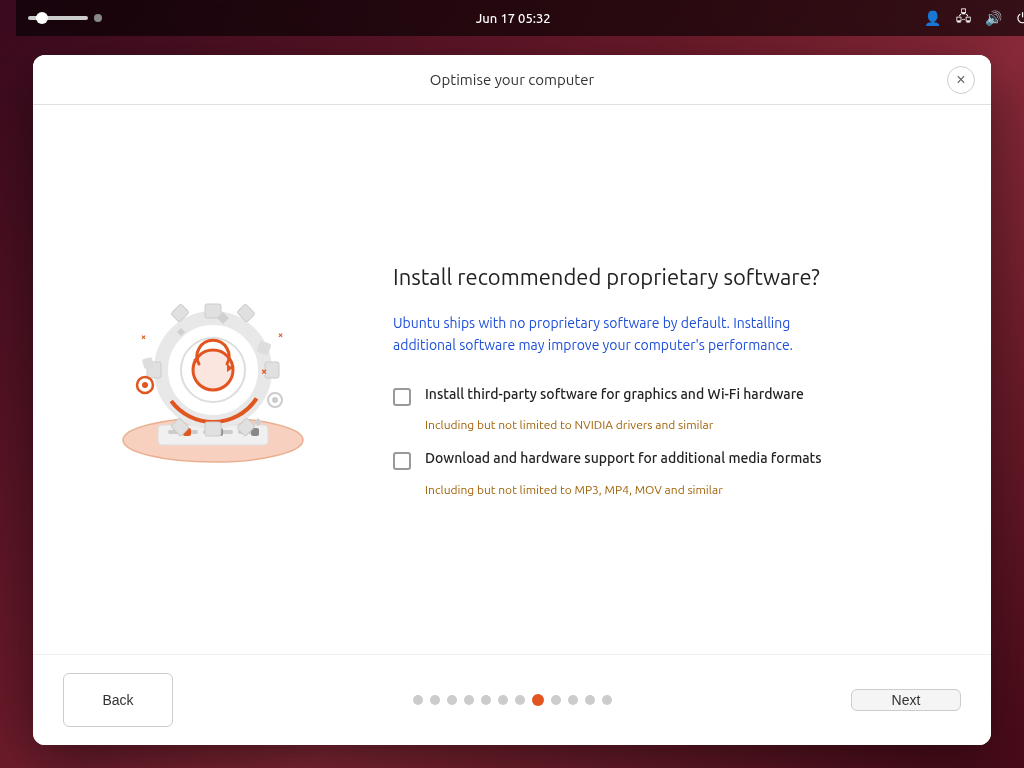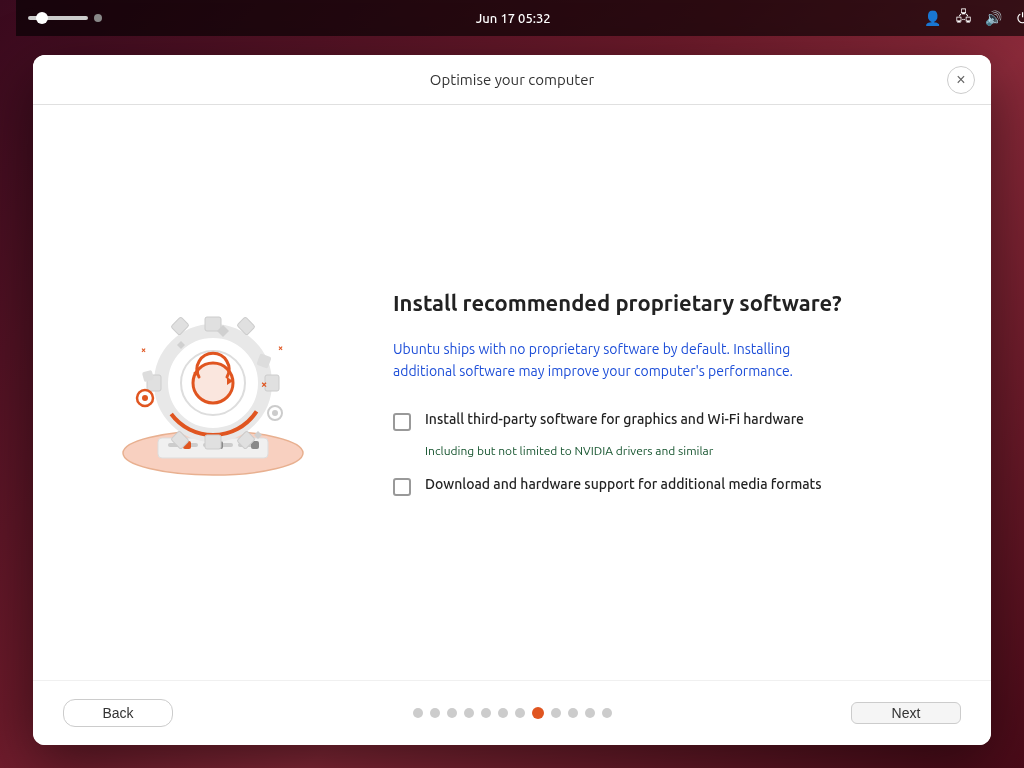--- a/index.html
+++ b/index.html
@@ -156,21 +156,21 @@
     
     .right-content {
       flex: 1;
       display: flex;
       flex-direction: column;
       gap: 20px;
     }
 
     .main-title {
       font-size: 22px;
-      font-weight: 700;
+      font-weight: 400;
       color: #222;
       line-height: 1.3;
     }
 
     .main-description {
       font-size: 14px;
       color: #1d4ed8;
       line-height: 1.6;
       max-width: 420px;
     }
@@ -209,37 +209,37 @@
 
     .option-label {
       font-size: 14px;
       font-weight: 500;
       color: #222;
       line-height: 1.4;
     }
 
     .option-sublabel {
       font-size: 12px;
-      color: #14532d;
+      color: #a16207;
     }
 
     
     .dialog-footer {
       display: flex;
       align-items: center;
       justify-content: space-between;
       padding: 18px 30px;
       background: white;
       border-top: 1px solid #f0f0f0;
     }
 
     .btn-back {
-      padding: 5px 30px;
+      padding: 18px 30px;
       border: 1px solid #ccc;
-      border-radius: 12px;
+      border-radius: 6px;
       background: white;
       font-size: 14px;
       color: #333;
       cursor: pointer;
       min-width: 110px;
     }
 
     
     .pagination-dots {
       display: flex;
@@ -367,20 +367,21 @@
           <div class="option-text">
             <span class="option-label">Install third-party software for graphics and Wi-Fi hardware</span>
             <span class="option-sublabel">Including but not limited to NVIDIA drivers and similar</span>
           </div>
         </div>
 
         <div class="option-item">
           <input type="checkbox" class="option-checkbox" style="">
           <div class="option-text">
             <span class="option-label">Download and hardware support for additional media formats</span>
+            <span class="option-sublabel">Including but not limited to MP3, MP4, MOV and similar</span>
           </div>
         </div>
 
       </div>
     </div>
   </div>
 
   <div class="dialog-footer">
     <button class="btn-back">Back</button>
 

